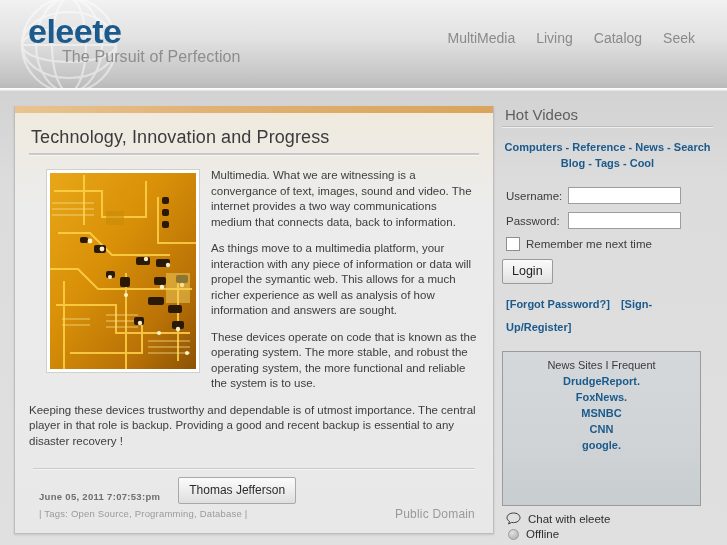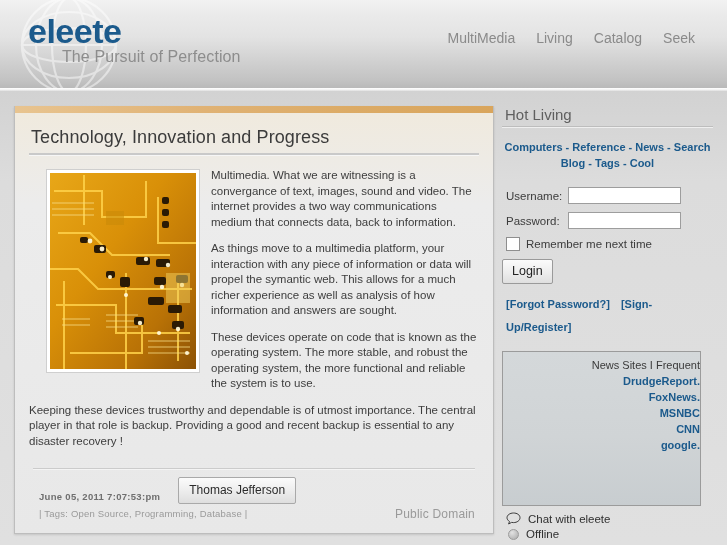--- a/index.html
+++ b/index.html
@@ -285,21 +285,21 @@
     width: 185px;
   }
   .auth-links a { color:#1b5a8c; text-decoration:none; cursor:pointer; }
   .auth-links .gap { display:inline-block; width:11px; }
   .news-box {
     margin-top: 12px;
     width: 199px;
     height: 155px;
     border: 1px solid #9b9b9b;
     background: linear-gradient(to bottom,#d4d8da 0%,#d0d4d6 55%,#c8cdd0 100%);
-    text-align: right;
+    text-align: center;
     box-sizing: border-box;
     padding-top: 7px;
   }
   .news-box-title {
     font-size: 11px;
     color: #3a3a3a;
     margin-bottom: 2px;
   }
   .news-box a {
     display: block;
@@ -457,21 +457,21 @@
           <span class="tags-text">| Tags: Open Source, Programming, Database |</span>
           <span class="public-domain">Public Domain</span>
         </div>
       </div>
     </div>
 
   </div>
 
   <div id="sidebar">
 
-    <h3 class="side-head">Hot Living</h3>
+    <h3 class="side-head">Hot Videos</h3>
     <div class="side-rule"></div>
 
     <div class="hotlinks">
       <div>
         <a>Computers</a><span class="sep"> - </span><a>Reference</a><span class="sep"> - </span><a>News</a><span class="sep"> - </span><a>Search</a>
       </div>
       <div>
         <a>Blog</a><span class="sep"> - </span><a>Tags</a><span class="sep"> - </span><a>Cool</a>
       </div>
     </div>

